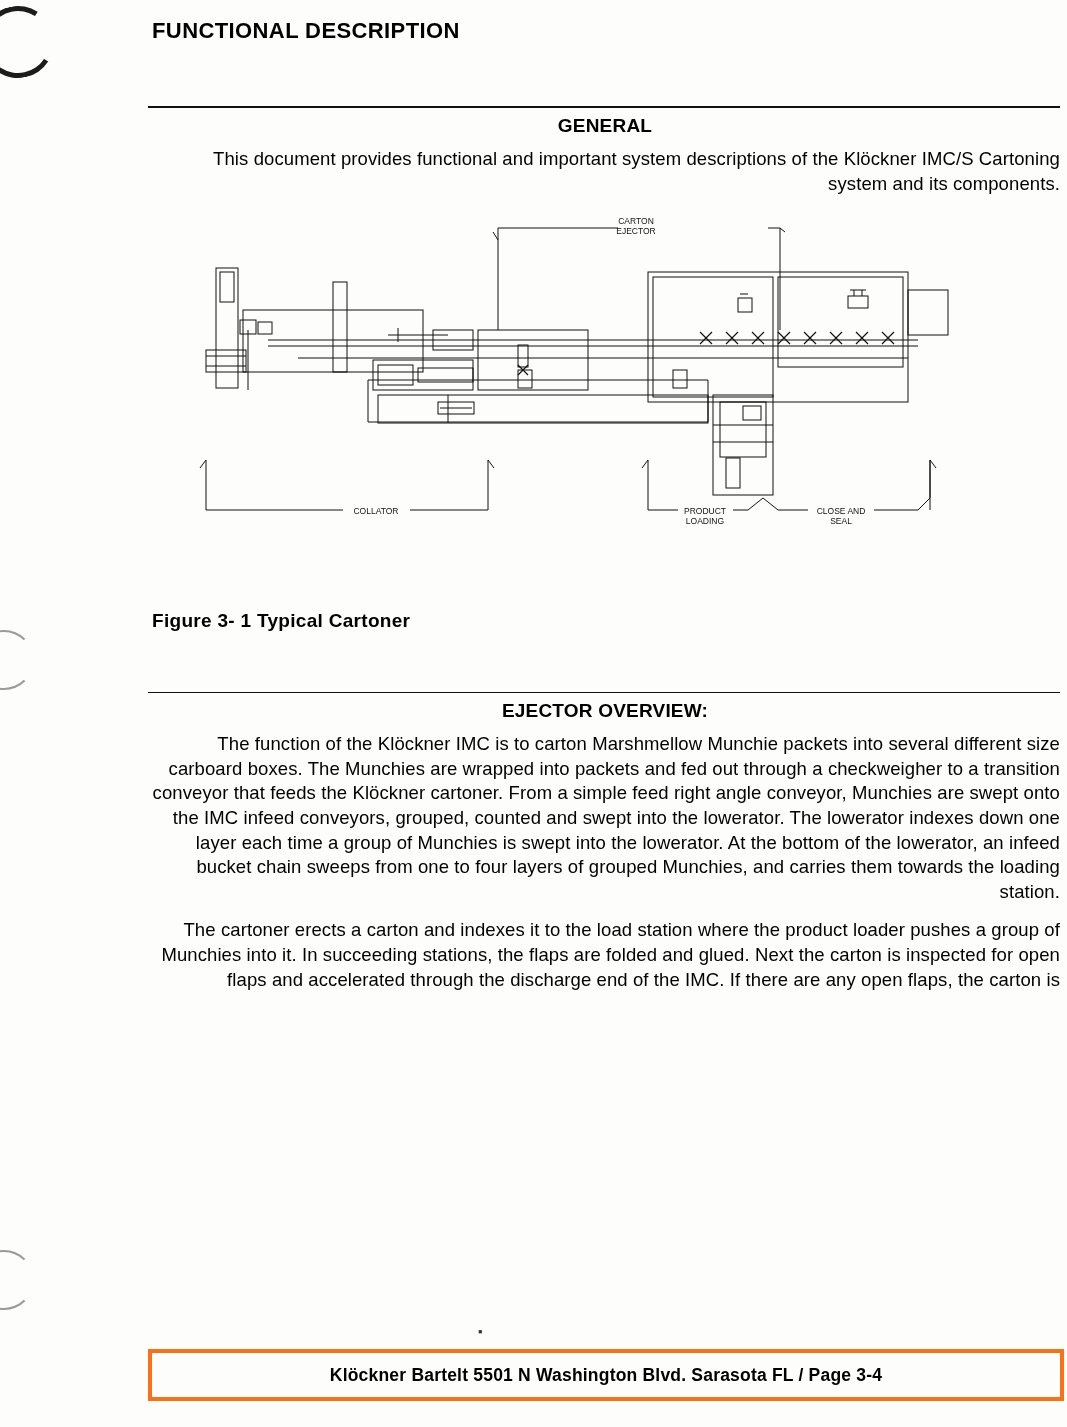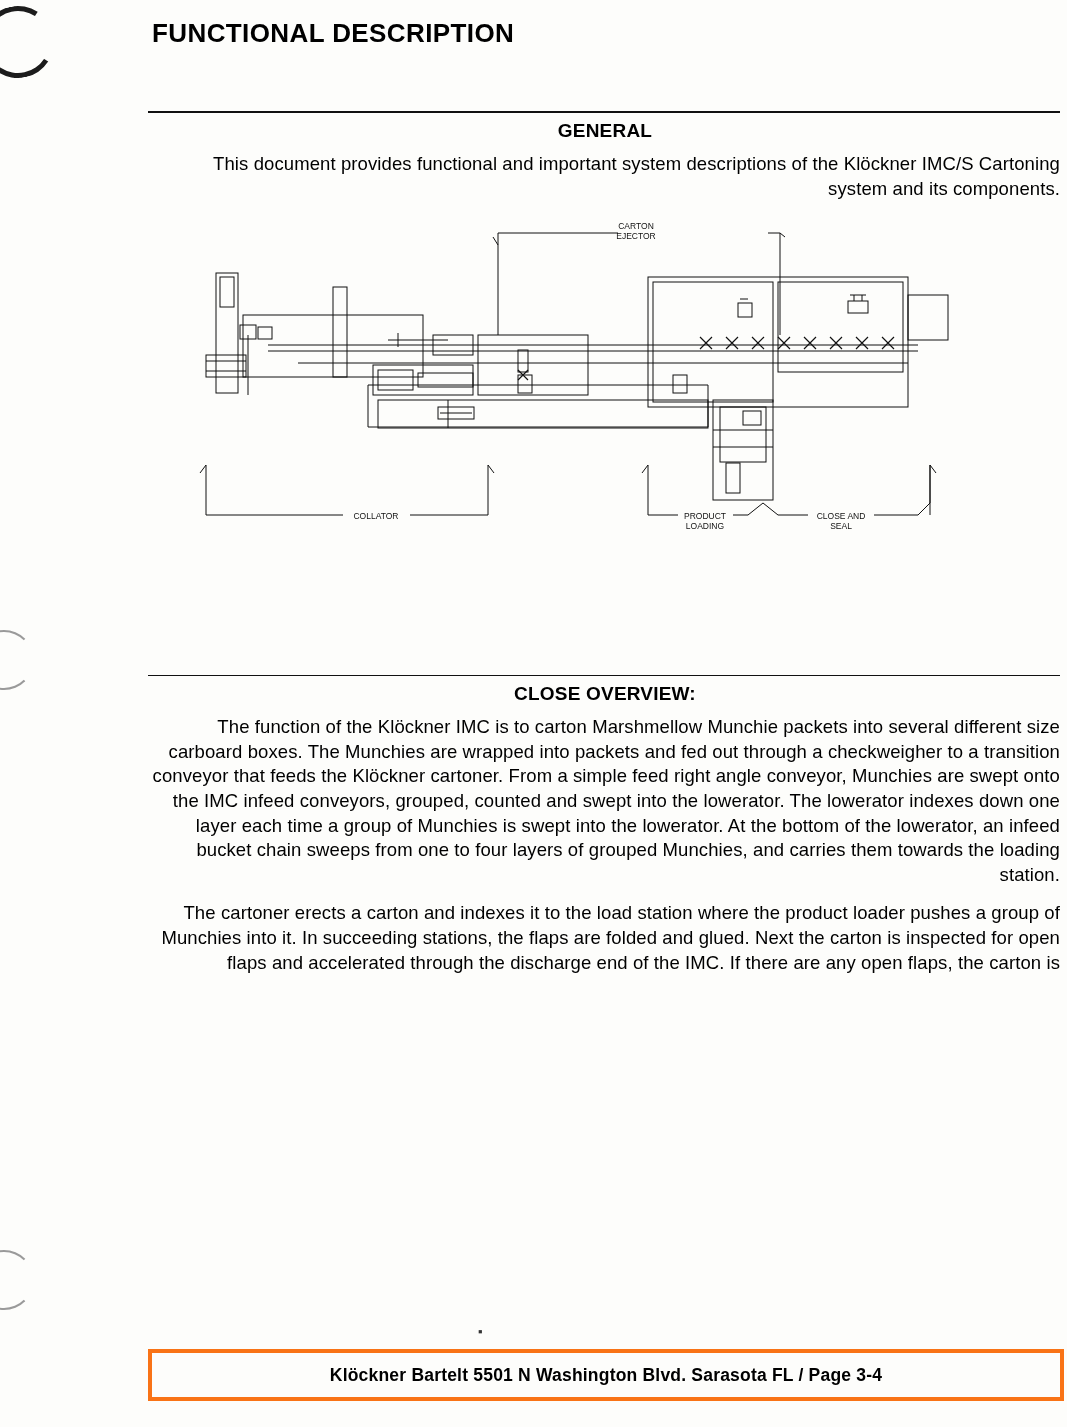--- a/index.html
+++ b/index.html
@@ -62,21 +62,21 @@
 
   .content {
     position: absolute;
     left: 148px;
     top: 0;
     width: 912px;
     height: 1427px;
   }
 
   h1.doc-title {
-    font-size: 26px;
+    font-size: 22px;
     font-weight: bold;
     letter-spacing: 0.4px;
     margin: 18px 0 0 4px;
     padding: 0;
   }
 
   .rule {
     border: none;
     border-top: 2px solid #111;
     margin: 0;
@@ -259,25 +259,26 @@
         <text x="488" y="24">EJECTOR</text>
         <text x="228" y="304">COLLATOR</text>
         <text x="557" y="304">PRODUCT</text>
         <text x="557" y="314">LOADING</text>
         <text x="693" y="304">CLOSE AND</text>
         <text x="693" y="314">SEAL</text>
       </g>
     </svg>
   </div>
 
+  <div class="figure-caption">Figure 3- 1  Typical Cartoner</div>
 
   <div class="gap-b"></div>
   <hr class="rule thin">
 
-  <div class="section-head">CLOSE OVERVIEW:</div>
+  <div class="section-head">EJECTOR OVERVIEW:</div>
 
   <p class="body-text">The function of the Klöckner IMC is to carton Marshmellow Munchie packets into several different size carboard boxes.  The Munchies are wrapped into packets and fed out through a checkweigher to a transition conveyor that feeds the Klöckner cartoner.  From a simple feed right angle conveyor, Munchies are swept onto the IMC infeed conveyors, grouped, counted and swept into the lowerator.  The lowerator indexes down one layer each time a group of Munchies is swept into the lowerator.  At the bottom of the lowerator, an infeed bucket chain sweeps from one to four layers of grouped Munchies, and carries them towards the loading station.</p>
   <p class="body-text">The cartoner erects a carton and indexes it to the load station where the product loader pushes a group of Munchies into it.  In succeeding stations, the flaps are folded and glued.  Next the carton is inspected for open flaps and accelerated through the discharge end of the IMC.  If there are any open flaps, the carton is</p>
 
   <div class="tiny-mark">▪</div>
 
   <div class="footer-box">
     <span class="footer-text">Klöckner Bartelt  5501 N Washington Blvd. Sarasota FL  /  Page 3-4</span>
   </div>
 

